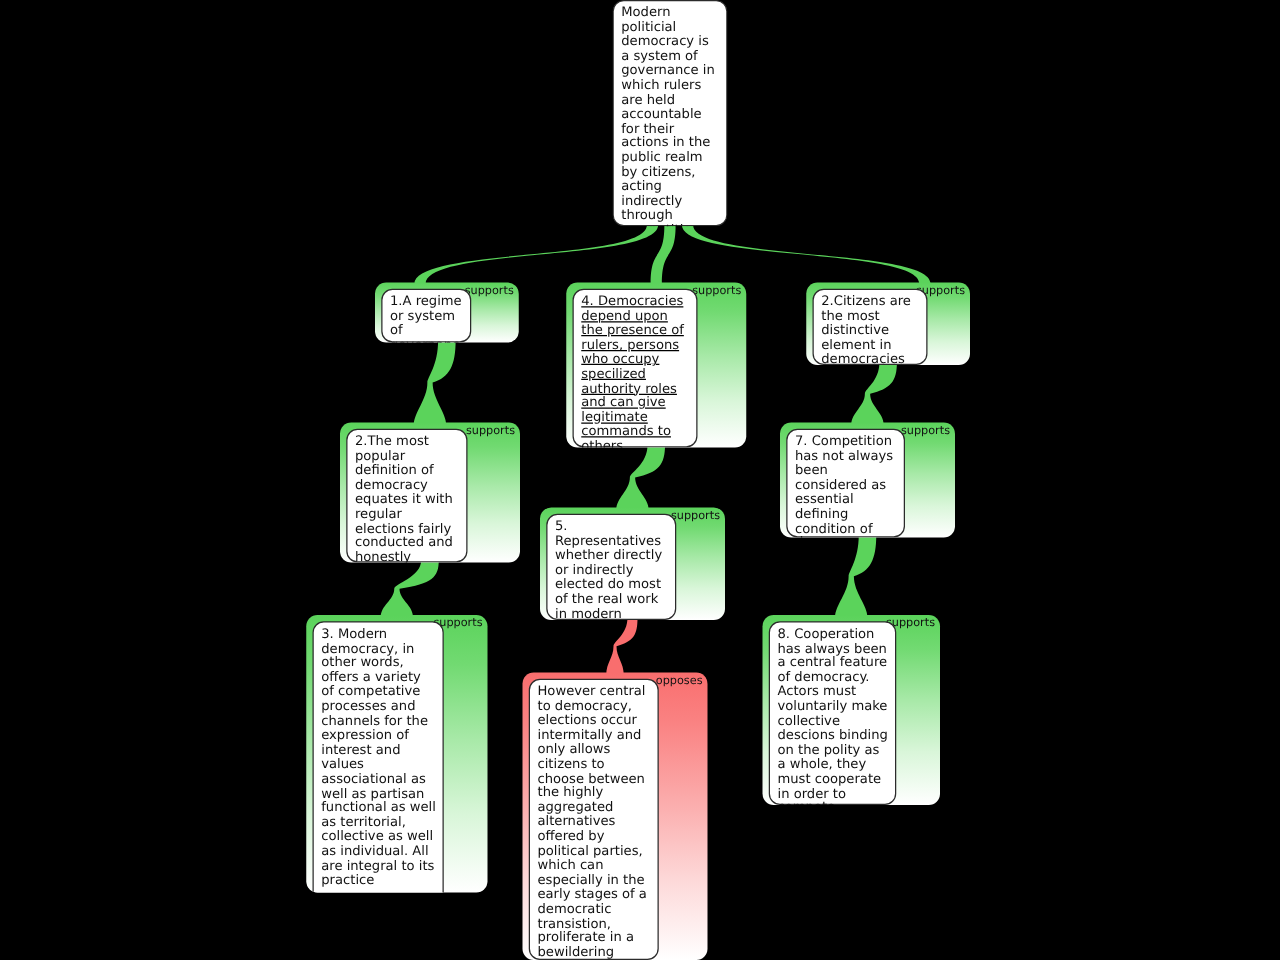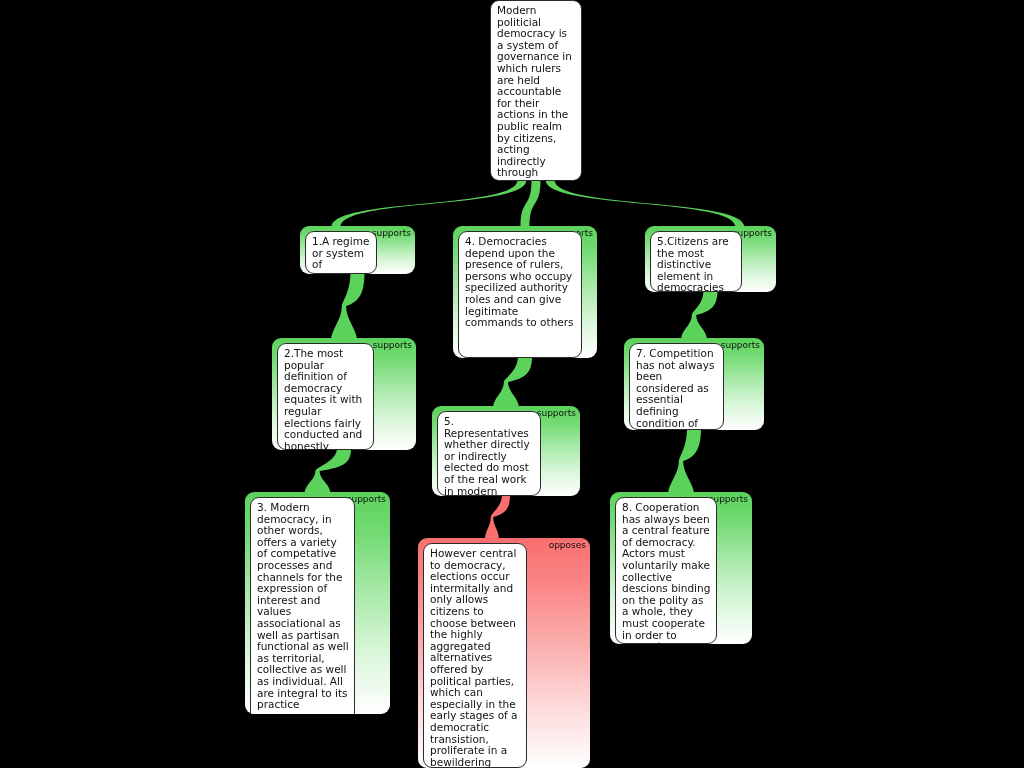--- a/index.html
+++ b/index.html
@@ -83,28 +83,28 @@
       </div>
     </div>
     <div class="node supports" style="left: 300px; top: 226px; width: 115px; height: 48px;">
       <div class="reltag">supports</div>
       <div class="card" style="width: 72px; height: 43px;">
         <span class="txt">1.A regime or system of governance</span>
       </div>
     </div>
     <div class="node supports" style="left: 453px; top: 226px; width: 144px; height: 132px;">
       <div class="reltag">supports</div>
-      <div class="card" style="width: 124px; height: 127px;">
+      <div class="card" style="width: 100px; height: 127px; text-decoration: underline;">
         <span class="txt">4. Democracies depend upon the presence of rulers, persons who occupy specilized authority roles and can give legitimate commands to others</span>
       </div>
     </div>
     <div class="node supports" style="left: 645px; top: 226px; width: 131px; height: 66px;">
       <div class="reltag">supports</div>
       <div class="card" style="width: 92px; height: 61px;">
-        <span class="txt">5.Citizens are the most distinctive element in democracies</span>
+        <span class="txt">2.Citizens are the most distinctive element in democracies</span>
       </div>
     </div>
     <div class="node supports" style="left: 272px; top: 338px; width: 144px; height: 112px;">
       <div class="reltag">supports</div>
       <div class="card" style="width: 97px; height: 107px;">
         <span class="txt">2.The most popular definition of democracy equates it with regular elections fairly conducted and honestly counted</span>
       </div>
     </div>
     <div class="node supports" style="left: 624px; top: 338px; width: 140px; height: 92px;">
       <div class="reltag">supports</div>
@@ -123,19 +123,19 @@
       <div class="card" style="width: 105px; height: 250px;">
         <span class="txt">3. Modern democracy, in other words, offers a variety of competative processes and channels for the expression of interest and values associational as well as partisan functional as well as territorial, collective as well as individual. All are integral to its practice</span>
       </div>
     </div>
     <div class="node supports" style="left: 610px; top: 492px; width: 142px; height: 152px;">
       <div class="reltag">supports</div>
       <div class="card" style="width: 102px; height: 147px;">
         <span class="txt">8. Cooperation has always been a central feature of democracy. Actors must voluntarily make collective descions binding on the polity as a whole, they must cooperate in order to compete</span>
       </div>
     </div>
-    <div class="node opposes" style="left: 418px; top: 538px; width: 172px; height: 230px;">
+    <div class="node opposes" style="left: 418px; top: 538px; width: 148px; height: 230px;">
       <div class="reltag">opposes</div>
       <div class="card" style="width: 104px; height: 225px;">
         <span class="txt">However central to democracy, elections occur intermitally and only allows citizens to choose between the highly aggregated alternatives offered by political parties, which can especially in the early stages of a democratic transistion, proliferate in a bewildering enviorement</span>
       </div>
     </div>
   </div>
 
 </body></html>

